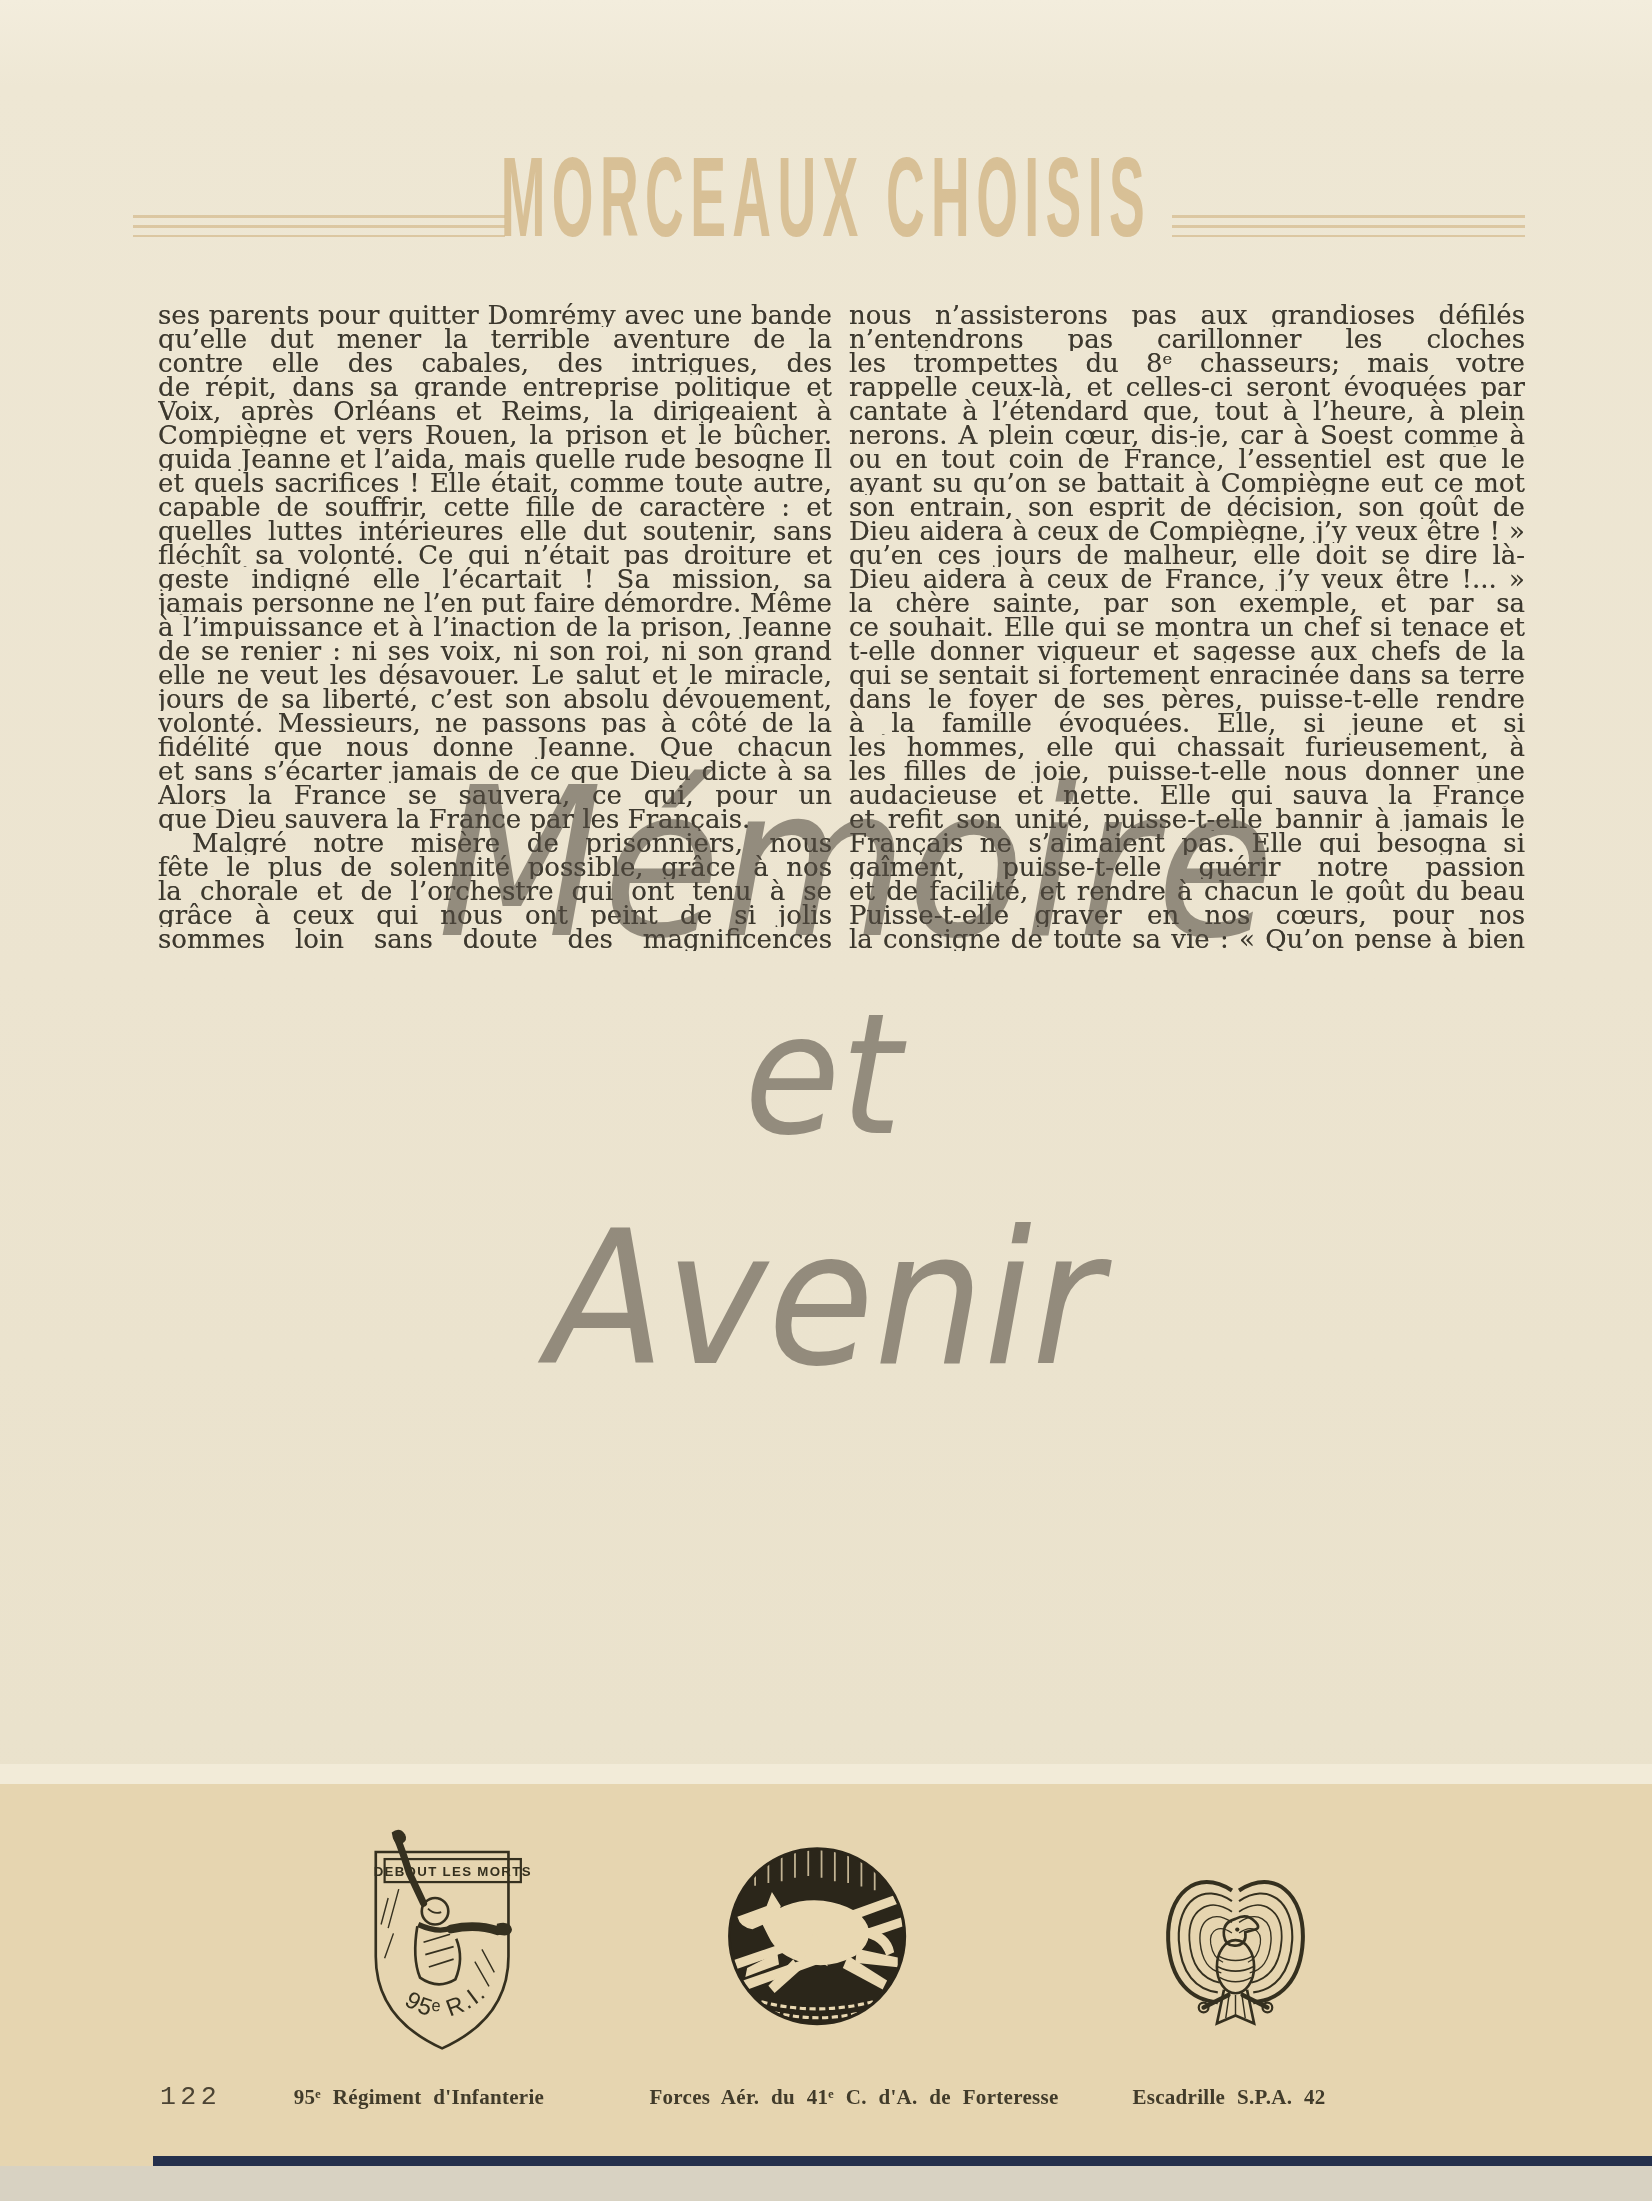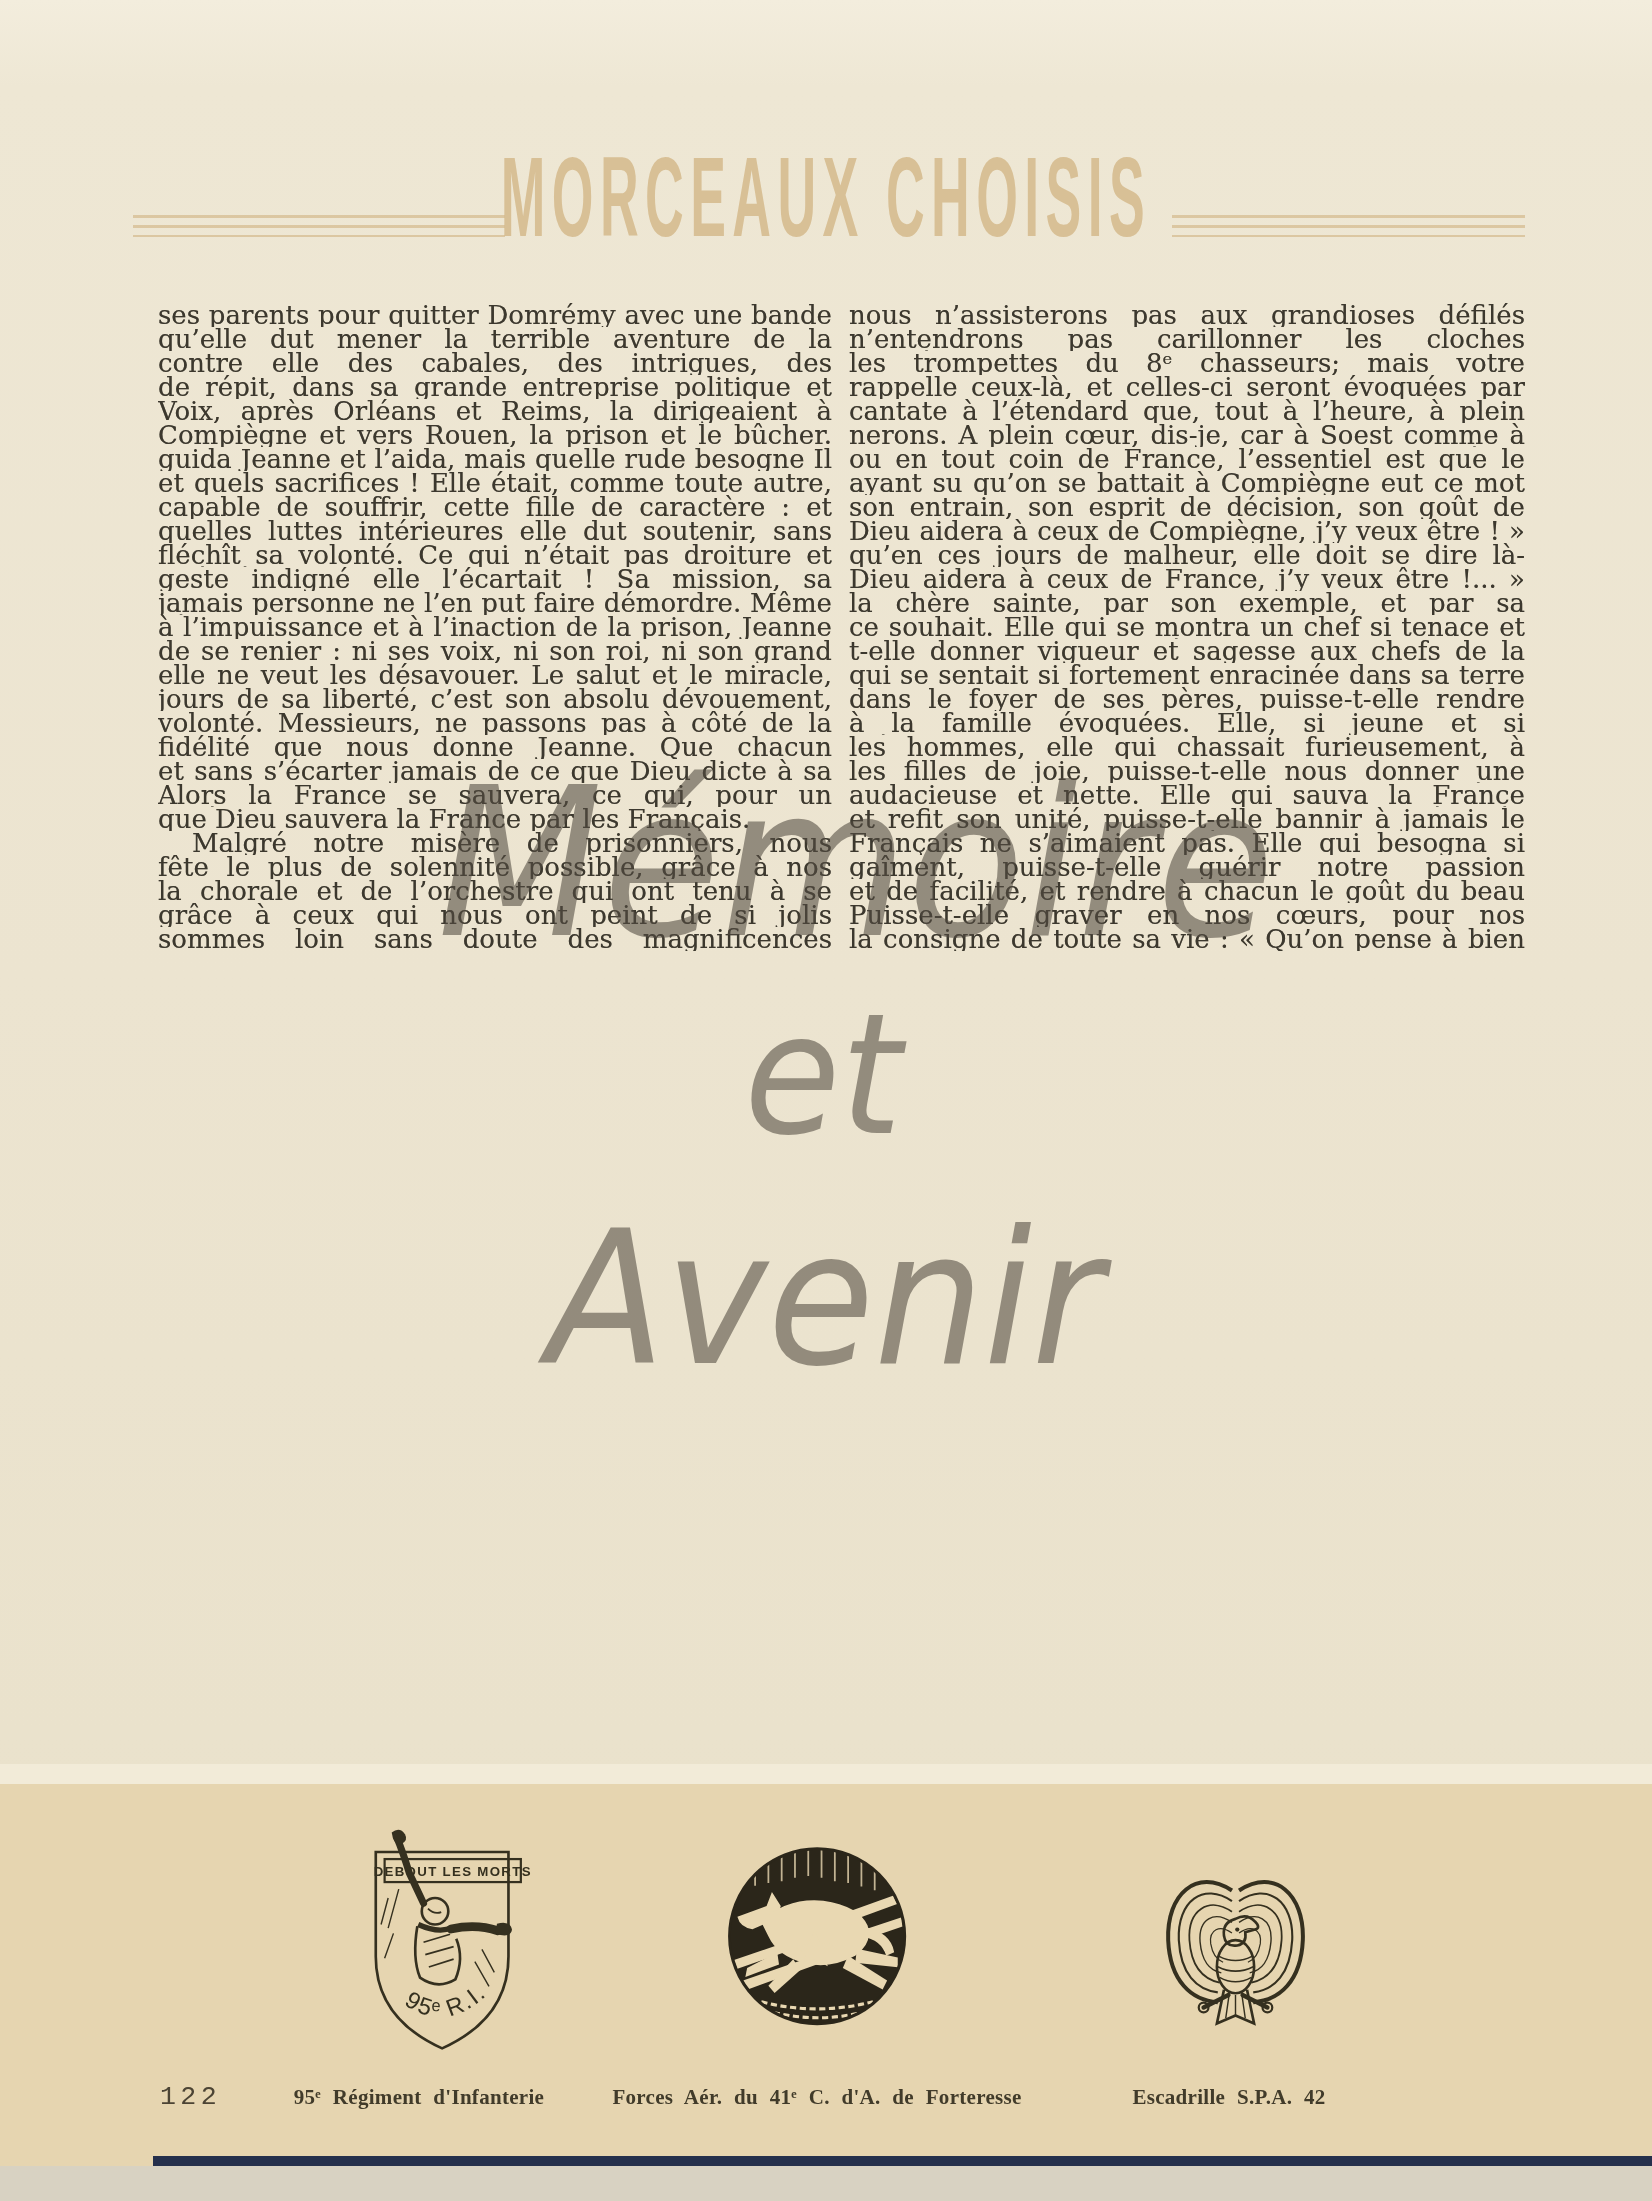--- a/index.html
+++ b/index.html
@@ -61,21 +61,21 @@
   .pagenum{
     position:absolute;left:160px;top:2082px;
     font-family:Liberation Mono, monospace;font-size:26.6px;letter-spacing:4.4px;color:#4c4434;
   }
   .caption{
     position:absolute;top:2085px;transform:translateX(-50%);
     font-family:Liberation Serif, serif;font-weight:700;font-size:21px;
     color:#413b2a;letter-spacing:0.3px;word-spacing:6.2px;white-space:nowrap;
   }
   .caption.c1{left:419px;}
-  .caption.c2{left:817px;}
+  .caption.c2{left:854px;}
   .caption.c3{left:1229px;}
 </style>
 </head>
 <body>
 
 <div class="page">
 
   <div class="rules left"></div>
   <div class="masthead">MORCEAUX CHOISIS</div>
   <div class="rules right"></div>

